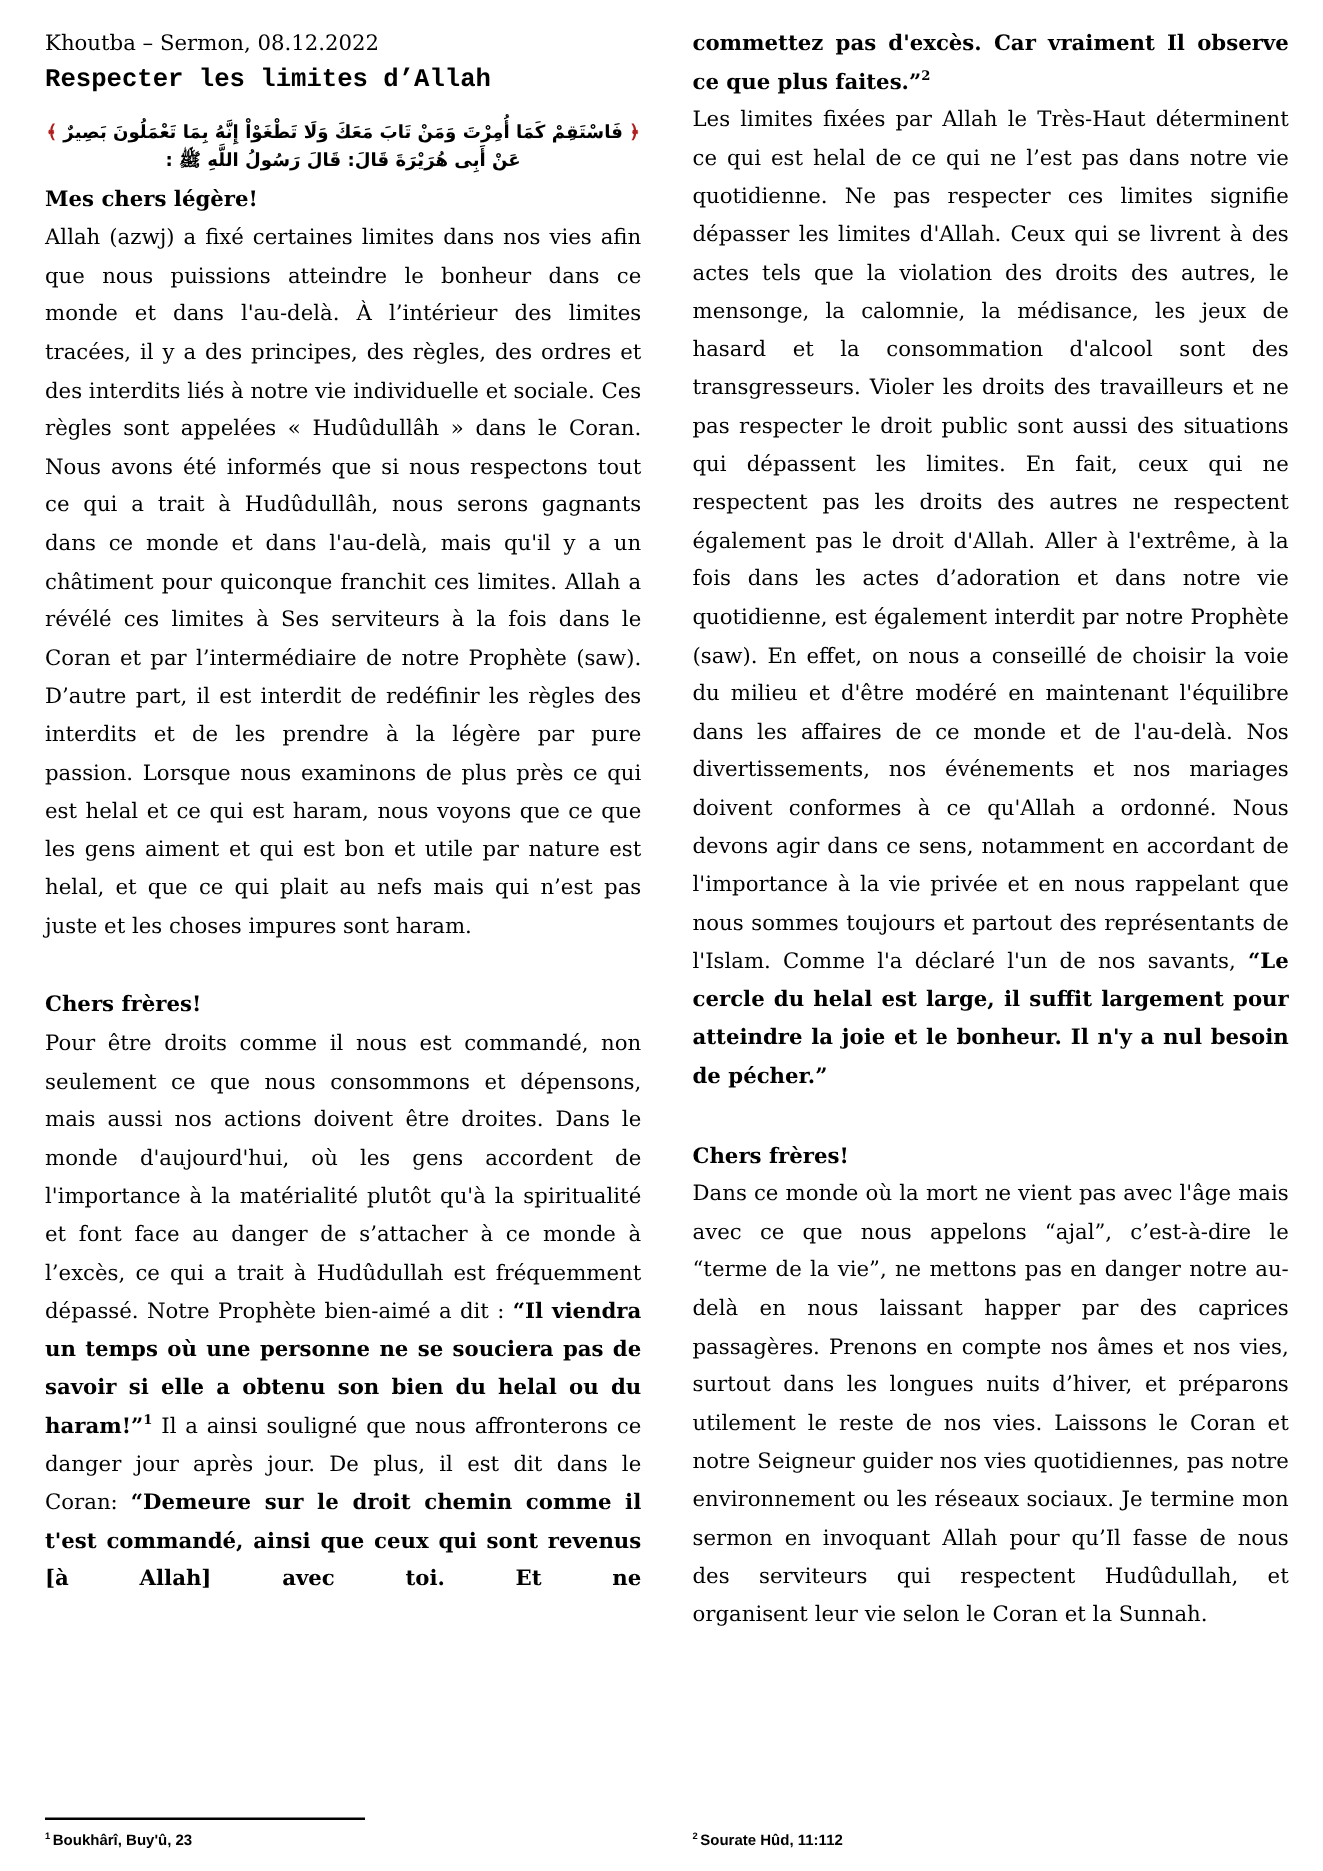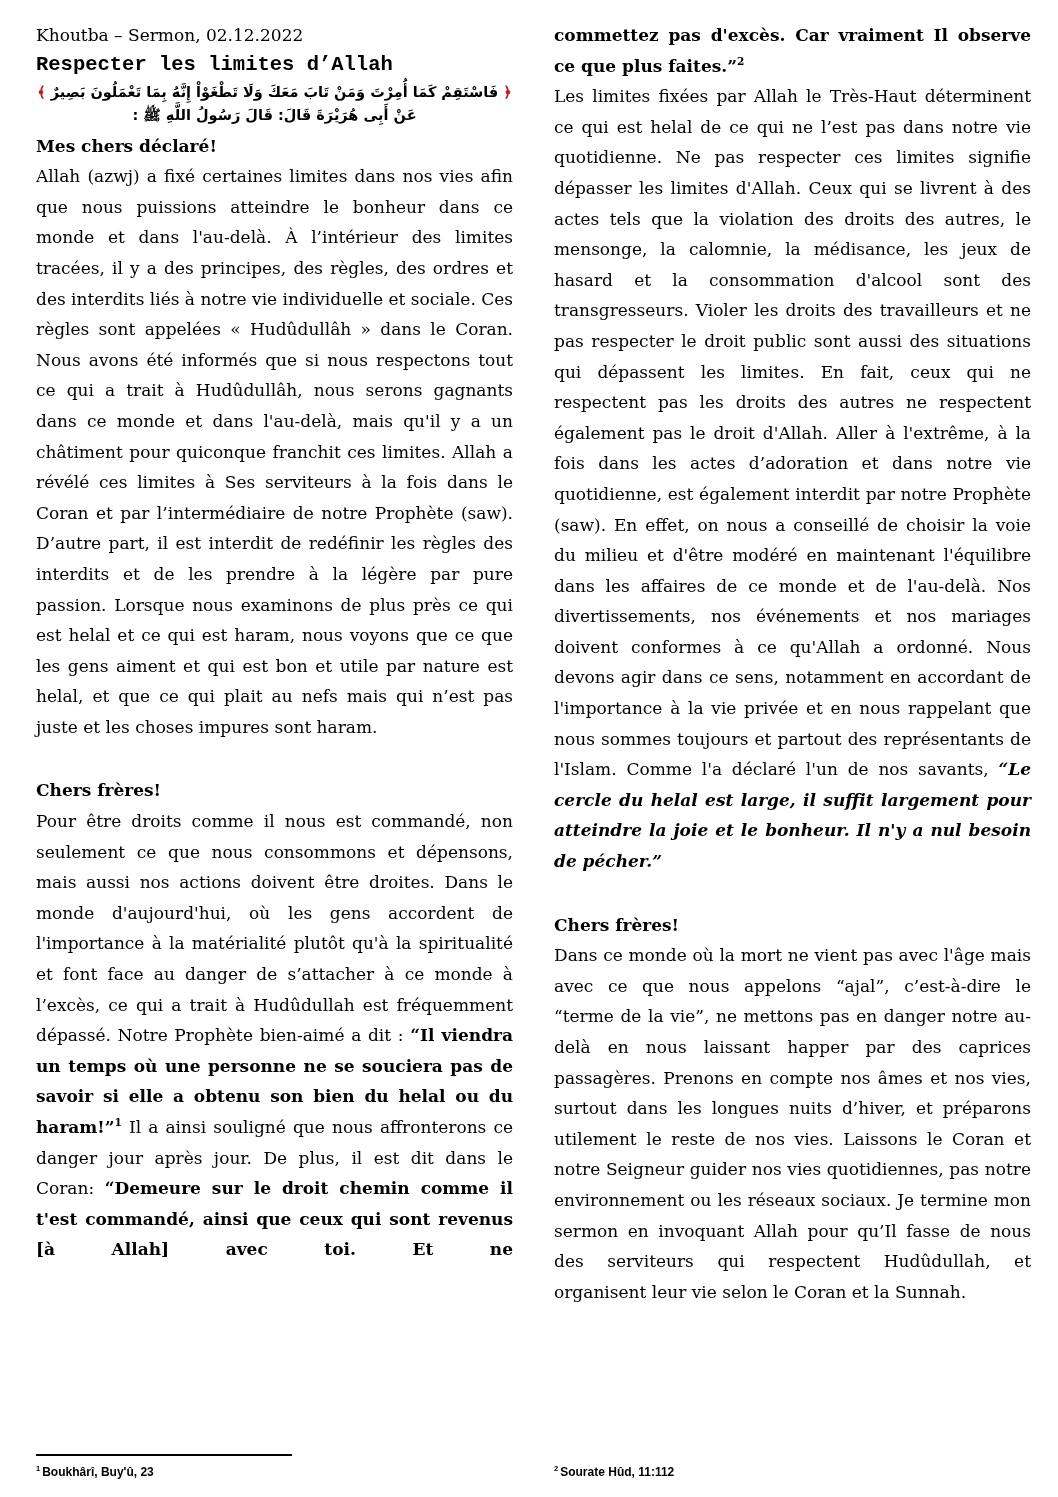--- a/index.html
+++ b/index.html
@@ -15,47 +15,47 @@
     text-align:justify;
   }
   .block{margin:0;}
   .date{text-align:left;margin-top:0;}
   .title{font-weight:bold;font-size:20.5px;line-height:28px;text-align:left;font-family:Liberation Mono, monospace;}
   .arabic{
     direction:rtl;text-align:center;
     font-family:"DejaVu Sans",sans-serif;font-weight:bold;
     font-size:14.5px;line-height:23px;
   }
-  .arabic.first{margin-top:2px;}
+  .arabic.first{margin-top:16px;}
   .heading{font-weight:bold;text-align:left;}
   .heading.spaced{margin-top:4px;}
   .para{}
   .para.flush{text-align-last:justify;}
   .gap{height:33px;}
   .b{font-weight:bold;}
-  .i{font-style:italic;}
+  .i{}
   .red{color:#b01e1e;}
   sup{font-size:0.62em;line-height:0;vertical-align:super;}
   .footnote{
     margin-top:auto;text-align:left;
     font-family:"Liberation Sans",sans-serif;font-weight:bold;
     font-size:12px;line-height:18px;
   }
   .fn-rule{width:256px;border-top:2px solid #000;margin-bottom:7px;}
 </style>
 </head>
 <body>
 
 <div class="page">
   <div class="col">
-      <div class="block date"><span>Khoutba – Sermon, 02.12.2022</span></div>
+      <div class="block date"><span>Khoutba – Sermon, 08.12.2022</span></div>
       <div class="block title"><span class="b">Respecter les limites d’Allah</span></div>
       <div class="block arabic first" dir="rtl"><span class="red">﴿ </span><span>فَاسْتَقِمْ كَمَا أُمِرْتَ وَمَنْ تَابَ مَعَكَ وَلَا تَطْغَوْاْ إِنَّهُ بِمَا تَعْمَلُونَ بَصِيرٌ</span><span class="red"> ﴾</span></div>
       <div class="block arabic" dir="rtl"><span>عَنْ أَبِى هُرَيْرَةَ قَالَ: قَالَ رَسُولُ اللَّهِ ﷺ :</span></div>
-      <div class="block heading spaced"><span class="b">Mes chers déclaré!</span></div>
+      <div class="block heading spaced"><span class="b">Mes chers légère!</span></div>
       <div class="block para"><span>Allah (azwj) a fixé certaines limites dans nos vies afin que nous puissions atteindre le bonheur dans ce monde et dans l'au-delà. À l’intérieur des limites tracées, il y a des principes, des règles, des ordres et des interdits liés à notre vie individuelle et sociale. Ces règles sont appelées « Hudûdullâh » dans le Coran. Nous avons été informés que si nous respectons tout ce qui a trait à Hudûdullâh, nous serons gagnants dans ce monde et dans l'au-delà, mais qu'il y a un châtiment pour quiconque franchit ces limites. Allah a révélé ces limites à Ses serviteurs à la fois dans le Coran et par l’intermédiaire de notre Prophète (saw). D’autre part, il est interdit de redéfinir les règles des interdits et de les prendre à la légère par pure passion. Lorsque nous examinons de plus près ce qui est helal et ce qui est haram, nous voyons que ce que les gens aiment et qui est bon et utile par nature est helal, et que ce qui plait au nefs mais qui n’est pas juste et les choses impures sont haram.</span></div>
       <div class="block gap"></div>
       <div class="block heading"><span class="b">Chers frères!</span></div>
       <div class="block para flush"><span>Pour être droits comme il nous est commandé, non seulement ce que nous consommons et dépensons, mais aussi nos actions doivent être droites. Dans le monde d'aujourd'hui, où les gens accordent de l'importance à la matérialité plutôt qu'à la spiritualité et font face au danger de s’attacher à ce monde à l’excès, ce qui a trait à Hudûdullah est fréquemment dépassé. Notre Prophète bien-aimé a dit : </span><span class="b">“Il viendra un temps où une personne ne se souciera pas de savoir si elle a obtenu son bien du helal ou du haram!”</span><sup class="b">1</sup><span> Il a ainsi souligné que nous affronterons ce danger jour après jour. De plus, il est dit dans le Coran: </span><span class="b">“Demeure sur le droit chemin comme il t'est commandé, ainsi que ceux qui sont revenus [à Allah] avec toi. Et ne</span></div>
       <div class="block footnote"><div class="fn-rule"></div><sup>1 </sup><span>Boukhârî, Buy'û, 23</span></div>
     </div>
   <div class="col">
       <div class="block para"><span class="b">commettez pas d'excès. Car vraiment Il observe ce que plus faites.”</span><sup class="b">2</sup></div>
       <div class="block para"><span>Les limites fixées par Allah le Très-Haut déterminent ce qui est helal de ce qui ne l’est pas dans notre vie quotidienne. Ne pas respecter ces limites signifie dépasser les limites d'Allah. Ceux qui se livrent à des actes tels que la violation des droits des autres, le mensonge, la calomnie, la médisance, les jeux de hasard et la consommation d'alcool sont des transgresseurs. Violer les droits des travailleurs et ne pas respecter le droit public sont aussi des situations qui dépassent les limites. En fait, ceux qui ne respectent pas les droits des autres ne respectent également pas le droit d'Allah. Aller à l'extrême, à la fois dans les actes d’adoration et dans notre vie quotidienne, est également interdit par notre Prophète (saw). En effet, on nous a conseillé de choisir la voie du milieu et d'être modéré en maintenant l'équilibre dans les affaires de ce monde et de l'au-delà. Nos divertissements, nos événements et nos mariages doivent conformes à ce qu'Allah a ordonné. Nous devons agir dans ce sens, notamment en accordant de l'importance à la vie privée et en nous rappelant que nous sommes toujours et partout des représentants de l'Islam. Comme l'a déclaré l'un de nos savants, </span><span class="b i">“Le cercle du helal est large, il suffit largement pour atteindre la joie et le bonheur. Il n'y a nul besoin de pécher.”</span></div>
       <div class="block gap"></div>

